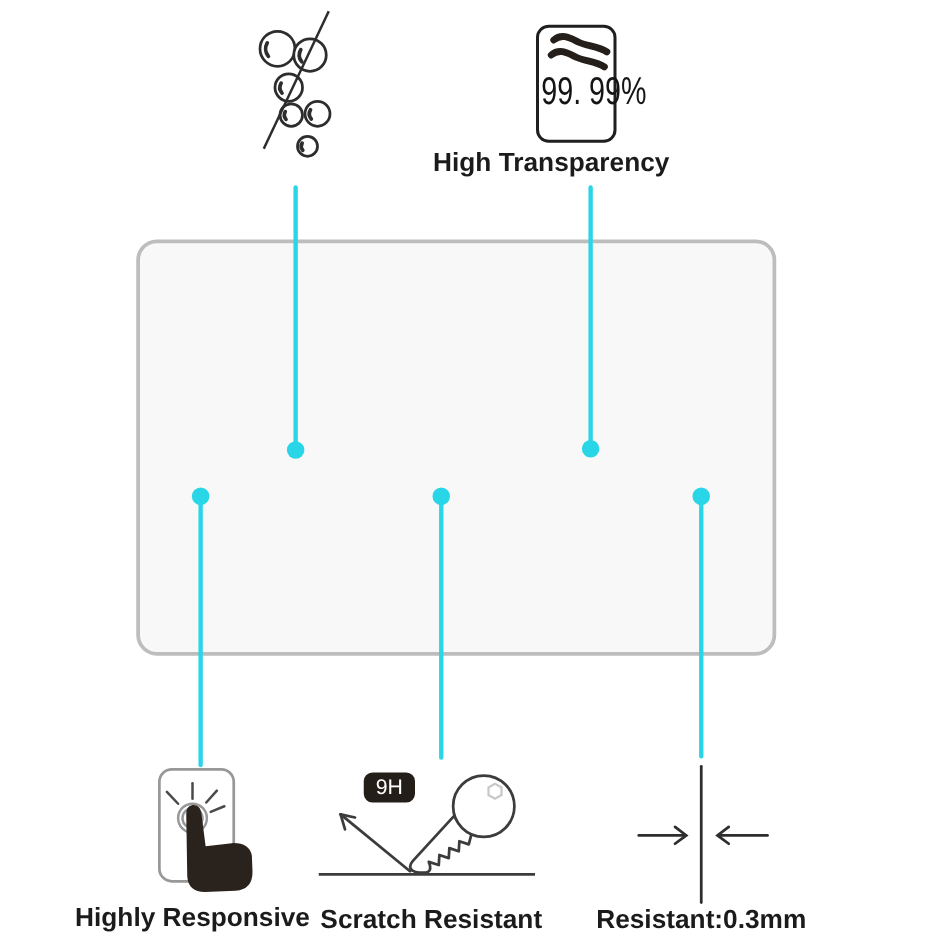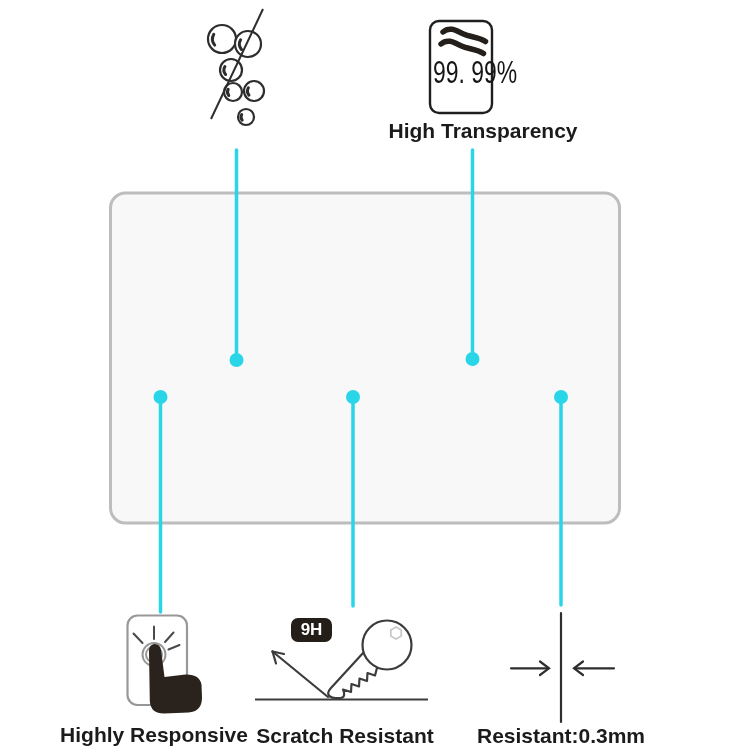--- a/index.html
+++ b/index.html
@@ -38,21 +38,21 @@
   }
   .badge-9h {
     position: absolute;
     left: 291px;
     top: 618px;
     width: 41px;
     height: 24px;
     background: #241e19;
     border-radius: 7px;
     color: #ffffff;
-    font-weight: bold;
+    font-weight: normal;
     font-size: 17px;
     text-align: center;
     line-height: 24px;
   }
 
   .cyan-stroke { stroke: var(--accent); stroke-width: 3.5; stroke-linecap: round; }
   .cyan-fill   { fill: var(--accent); }
   .thin-dark   { stroke: var(--lineart); stroke-width: 2.2; fill: none; stroke-linecap: round; stroke-linejoin: round; }
 </style>
 </head>
@@ -143,21 +143,21 @@
     <g stroke="#2e2e2e" stroke-width="2.2" fill="none" stroke-linecap="round">
       <line x1="561" y1="613" x2="561" y2="722"></line>
       <line x1="511" y1="668.3" x2="548" y2="668.3"></line>
       <polyline points="540,661.5 549,668.3 540,675"></polyline>
       <line x1="575" y1="668.3" x2="614" y2="668.3"></line>
       <polyline points="583,661.5 574,668.3 583,675"></polyline>
     </g>
   </svg>
 
 
-  <div class="label" style="left:483px; top:119px;text-align:center;">High Transparency</div>
+  <div class="label" style="left:441px; top:119px;text-align:center;">High Transparency</div>
 
   <div class="value-99">99. 99%</div>
 
   <div class="label" style="left:154px; top:723px;">Highly Responsive</div>
 
   <div class="label" style="left:345px; top:724px;">Scratch Resistant</div>
 
   <div class="badge-9h">9H</div>
 
   <div class="label" style="left:561px; top:724px;">Resistant:0.3mm</div>

